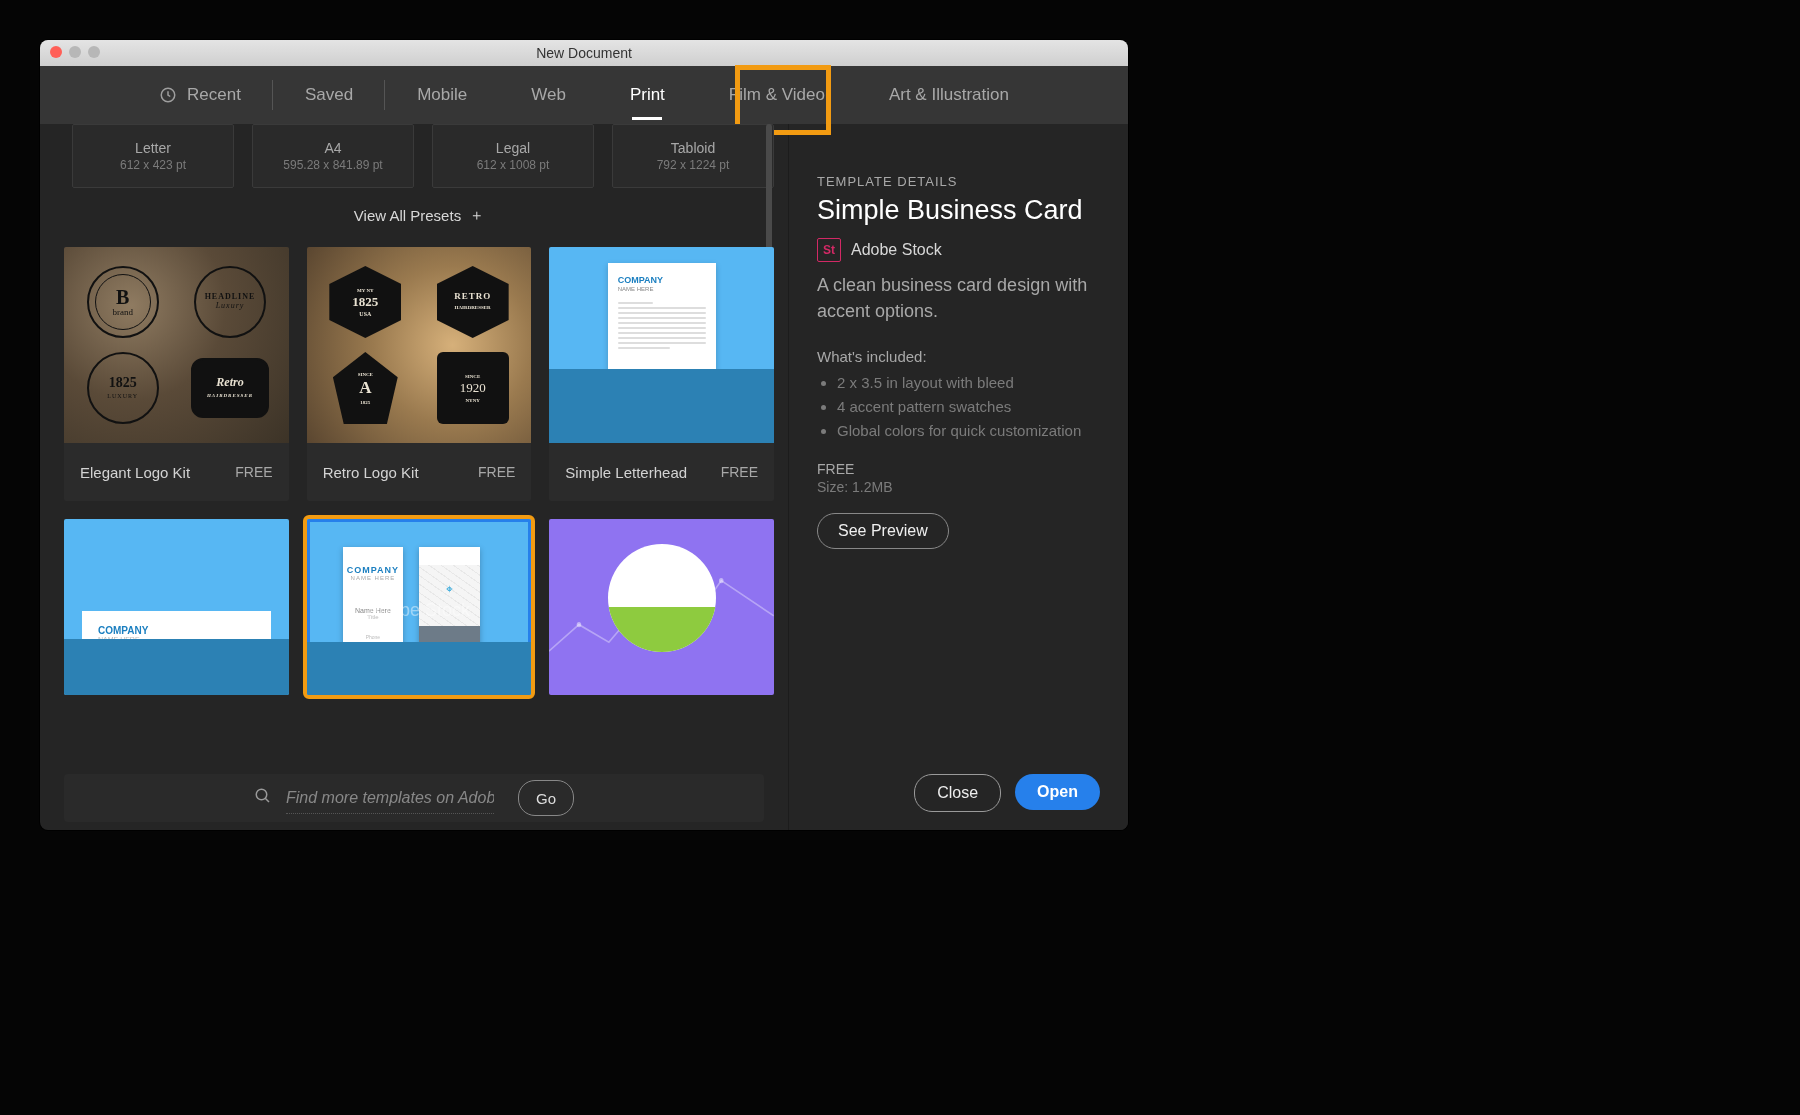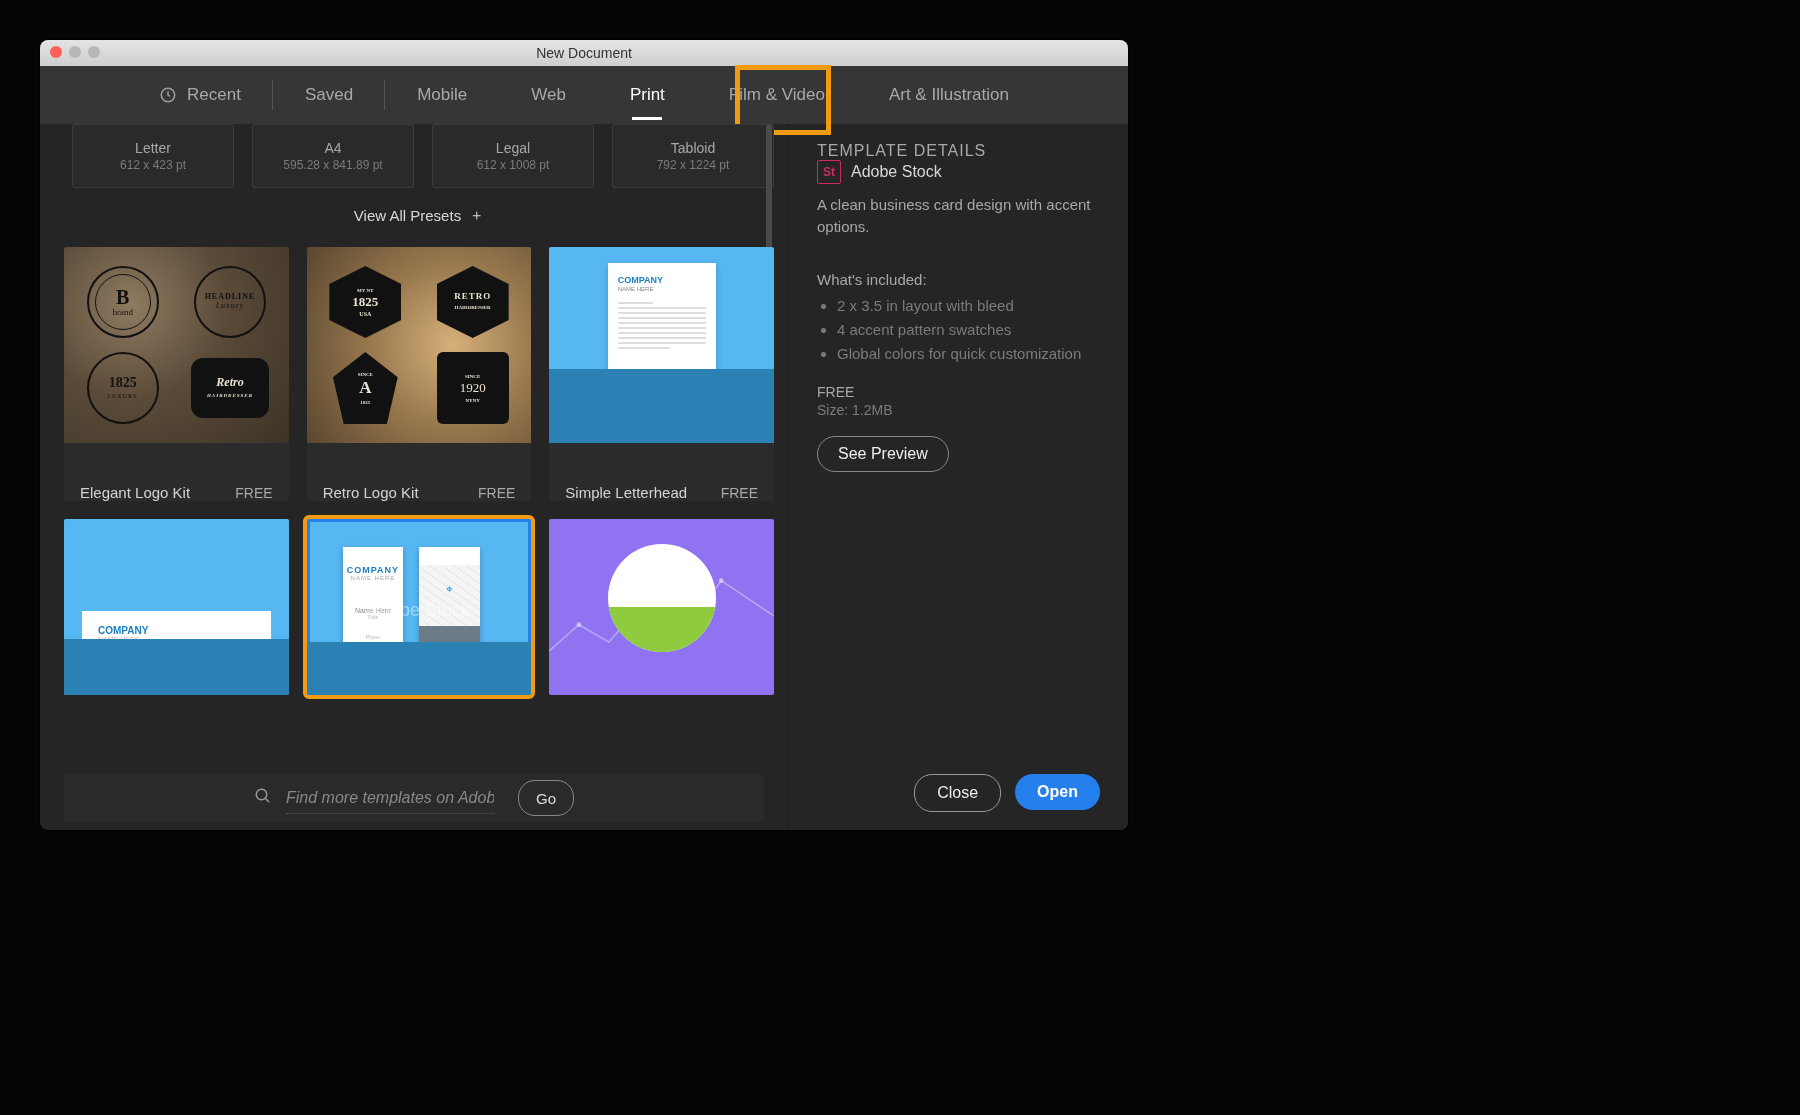--- a/index.html
+++ b/index.html
@@ -47,21 +47,21 @@
   .presets-row{display:flex;gap:18px;margin-top:0;padding-left:8px;}
   .preset{flex:1;height:62px;background:#2a2a2a;border:1px solid #3a3a3a;border-radius:2px;display:flex;flex-direction:column;align-items:center;justify-content:center;gap:2px;}
   .preset .pn{font-size:14px;color:var(--text-mid);}
   .preset .pd{font-size:12px;color:var(--text-dim);}
   .view-all{text-align:center;margin:18px 0 22px;color:var(--text-light);font-size:15px;display:flex;align-items:center;justify-content:center;gap:8px;}
   .section-title{font-size:13px;letter-spacing:1px;color:var(--text-mid);}
   .section-title .count{color:var(--text-dim);}
   .grid{display:grid;grid-template-columns:repeat(3,1fr);gap:18px;margin-top:14px;}
   .card{background:var(--card-bg);border-radius:2px;overflow:hidden;display:flex;flex-direction:column;cursor:pointer;}
   .thumb{height:196px;position:relative;overflow:hidden;}
-  .card-foot{height:58px;display:flex;align-items:flex-end;justify-content:space-between;padding:0 16px;font-size:15px;color:var(--card-text);}
+  .card-foot{height:58px;display:flex;align-items:center;justify-content:space-between;padding:0 16px;font-size:15px;color:var(--card-text);}
   .card-foot .badge{font-size:14px;color:var(--text-mid);}
   
   .row2 .thumb{height:176px;}
   .row2 .card.selected{outline:9px solid var(--orange);outline-offset:-5px;}
   .card.selected .thumb{box-shadow:inset 0 0 0 3px #2680eb;}
   
   .thumb-blur{width:100%;height:100%;background:radial-gradient(circle at 30% 30%, #8f7b61 0%, #5a4a38 45%, #3c3327 100%);filter:blur(0.5px);position:relative;}
   .thumb-blur.gold{background:radial-gradient(circle at 65% 50%, #d6b07a 0%, #9a7a4f 45%, #5a4630 100%);}
   .badge-grid{position:absolute;inset:18px;display:grid;grid-template-columns:1fr 1fr;grid-template-rows:1fr 1fr;gap:12px 26px;align-items:center;justify-items:center;}
   .bshape{width:72px;height:72px;display:flex;align-items:center;justify-content:center;font-family:Georgia,serif;font-weight:bold;color:#111;font-size:9px;text-align:center;line-height:1.1;position:relative;}
@@ -110,25 +110,25 @@
   .thumb-chart svg{position:absolute;inset:0;width:100%;height:100%;}
   .thumb-chart .circ{position:absolute;left:50%;top:45%;transform:translate(-50%,-50%);width:108px;height:108px;border-radius:50%;background:#fff;overflow:hidden;}
   .thumb-chart .circ::after{content:"";position:absolute;left:0;right:0;bottom:0;height:42%;background:#8ecb3f;}
   
   .searchbar{position:absolute;left:24px;right:24px;bottom:8px;height:48px;background:#2a2a2a;border-radius:4px;display:flex;align-items:center;padding:0 14px;gap:14px;}
   .searchbar .sicon{color:#999;}
   .searchbar input{flex:1;background:transparent;border:none;outline:none;color:#ccc;font-size:16px;font-style:italic;border-bottom:1px dotted #555;padding:6px 0;max-width:320px;}
   .searchbar input::placeholder{color:#888;}
   .searchbar .go{width:54px;height:34px;border:1px solid #888;border-radius:17px;display:flex;align-items:center;justify-content:center;font-size:15px;color:#ddd;margin-left:10px;}
   
-  .rp-label{font-size:16px;letter-spacing:1px;color:var(--text-mid);}
+  .rp-label{font-size:13px;letter-spacing:1px;color:var(--text-mid);margin-top:32px;}
   .rp-title{font-size:27px;font-weight:400;color:#fff;margin:6px 0 12px;}
   .rp-stock{display:flex;align-items:center;gap:10px;margin-bottom:10px;}
   .rp-stock .st{width:22px;height:22px;border:1px solid var(--magenta);color:var(--magenta);font-size:12px;font-weight:600;display:flex;align-items:center;justify-content:center;border-radius:2px;}
-  .rp-desc{color:var(--text-mid);font-size:15px;line-height:1.45;margin-bottom:33px;}
+  .rp-desc{color:var(--text-mid);font-size:18px;line-height:1.45;margin-bottom:24px;}
   .rp-inc{color:var(--text-mid);font-size:15px;margin-bottom:6px;}
   .rp-list{color:var(--text-dim);font-size:15px;padding-left:20px;margin:0 0 18px;line-height:1.6;}
   .rp-free{color:var(--text-mid);font-size:14px;}
   .rp-size{color:var(--text-dim);font-size:14px;margin-top:2px;}
   .rp-preview{margin-top:18px;border:1px solid #888;border-radius:20px;padding:8px 20px;width:fit-content;font-size:16px;color:#eee;}
   .rp-actions{margin-top:auto;margin-bottom:18px;display:flex;gap:14px;justify-content:flex-end;}
   .btn{height:36px;padding:0 22px;border-radius:18px;display:flex;align-items:center;font-size:16px;cursor:pointer;}
   .btn.ghost{border:1px solid #9a9a9a;color:#eee;}
   .btn.primary{background:var(--blue-btn);color:#fff;font-weight:600;}
   
@@ -346,20 +346,21 @@
         <input type="text" placeholder="Find more templates on Adobe Stock" style="">
         <div class="go">
               <span>Go</span>
             </div>
         <div style="flex:1"></div>
       </div>
     </div>
 
     <div class="right">
       <div class="rp-label">TEMPLATE DETAILS</div>
+      <div class="rp-title">Simple Business Card</div>
       <div class="rp-stock">
         <div class="st">St</div>
         <div>Adobe Stock</div>
       </div>
       <div class="rp-desc">A clean business card design with accent options.</div>
       <div class="rp-inc">What's included:</div>
       <ul class="rp-list">
         <li>2 x 3.5 in layout with bleed</li>
         <li>4 accent pattern swatches</li>
         <li>Global colors for quick customization</li>

